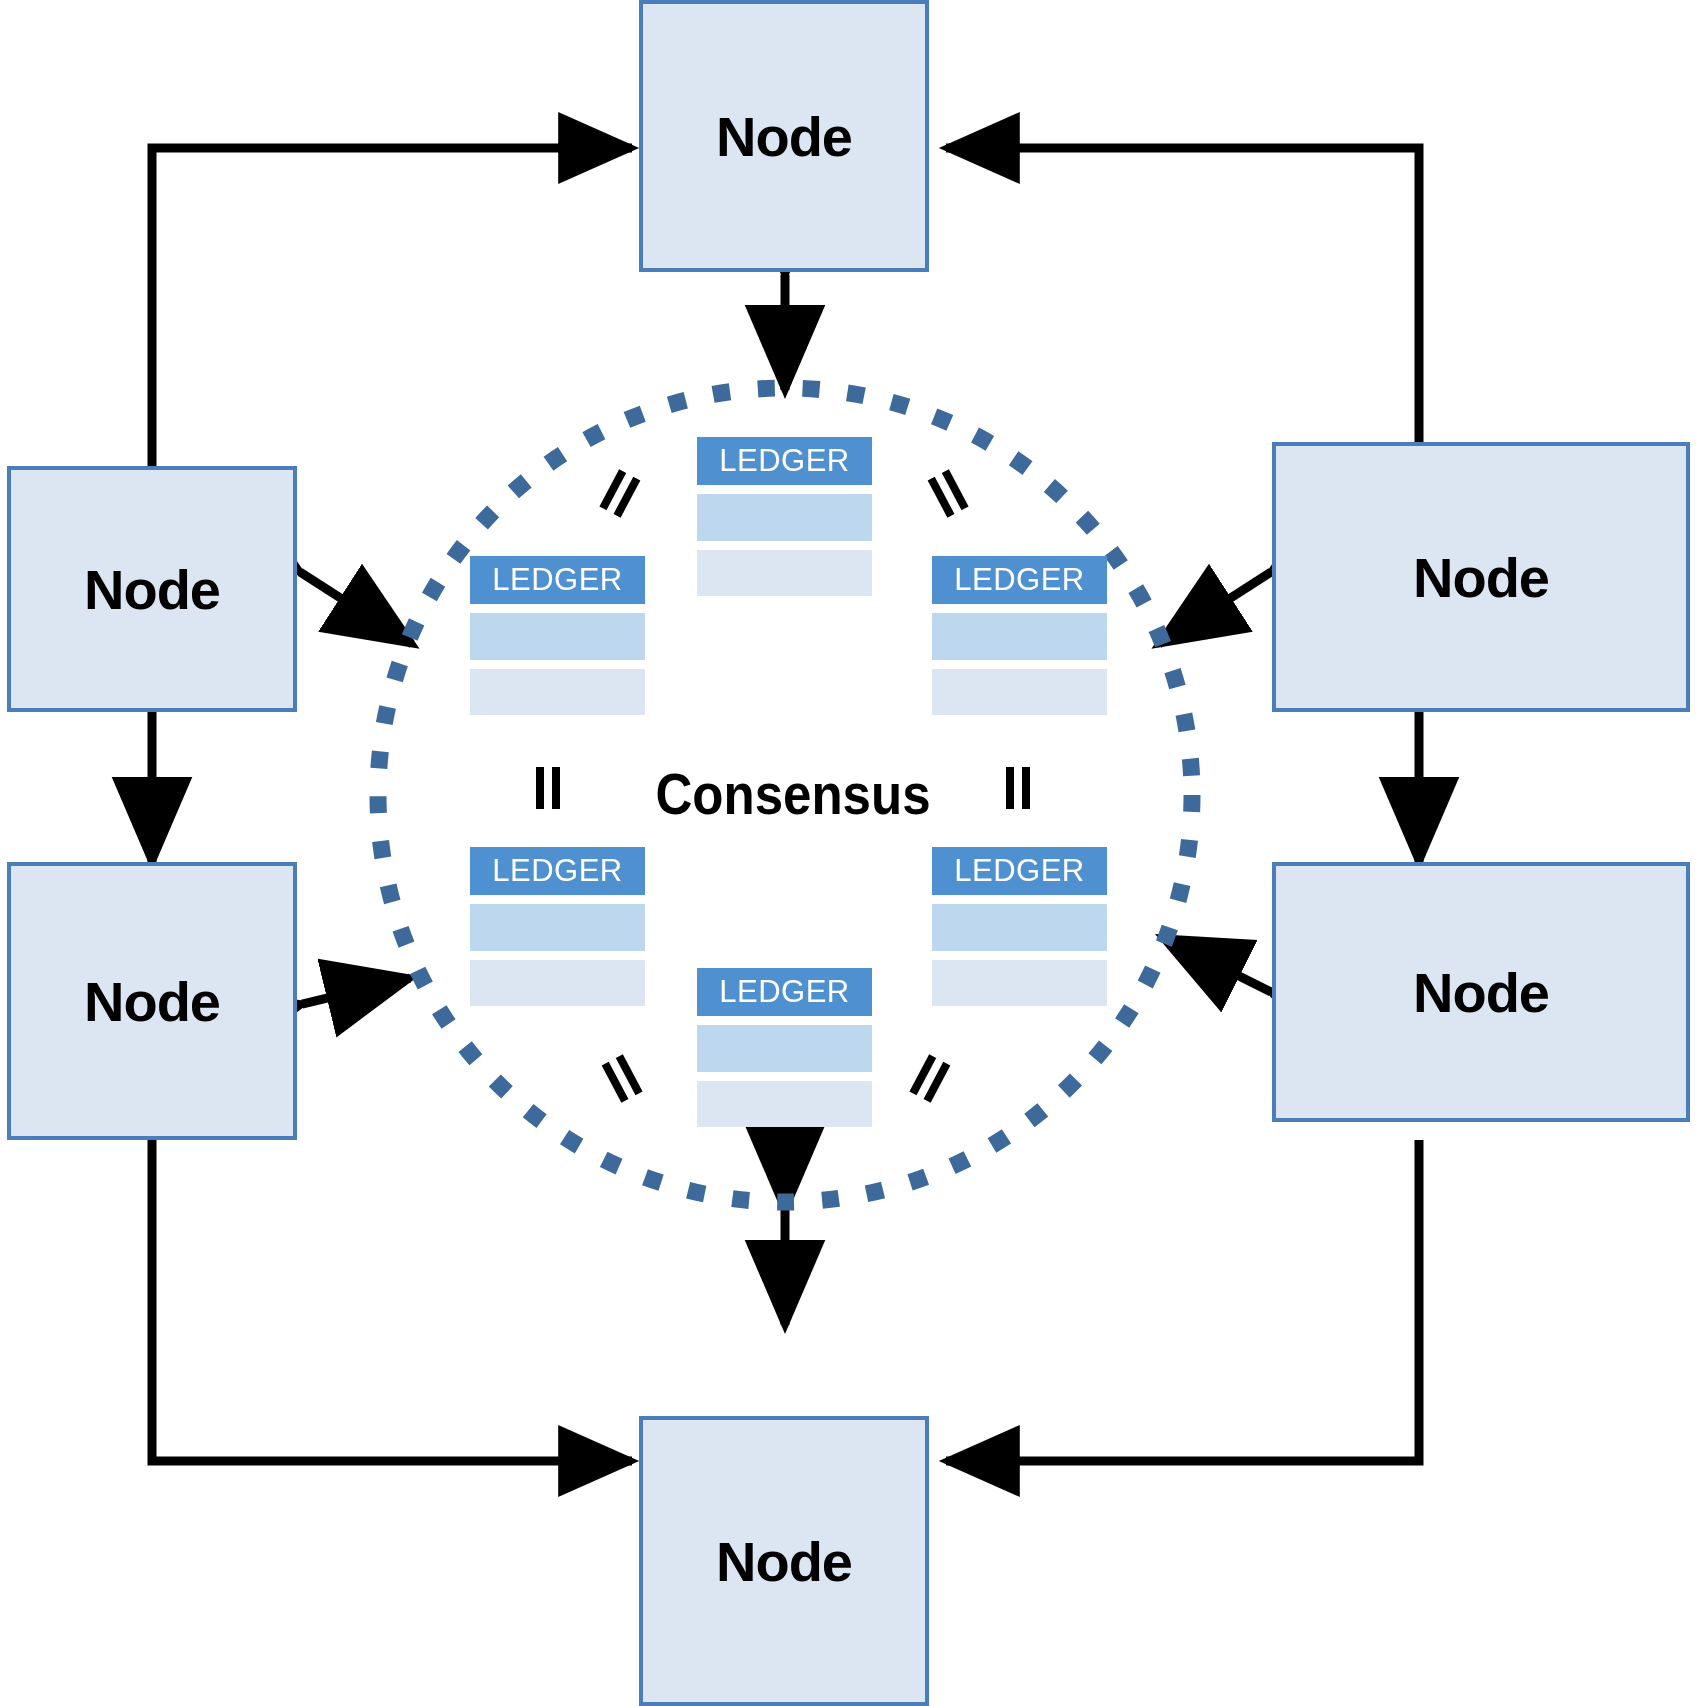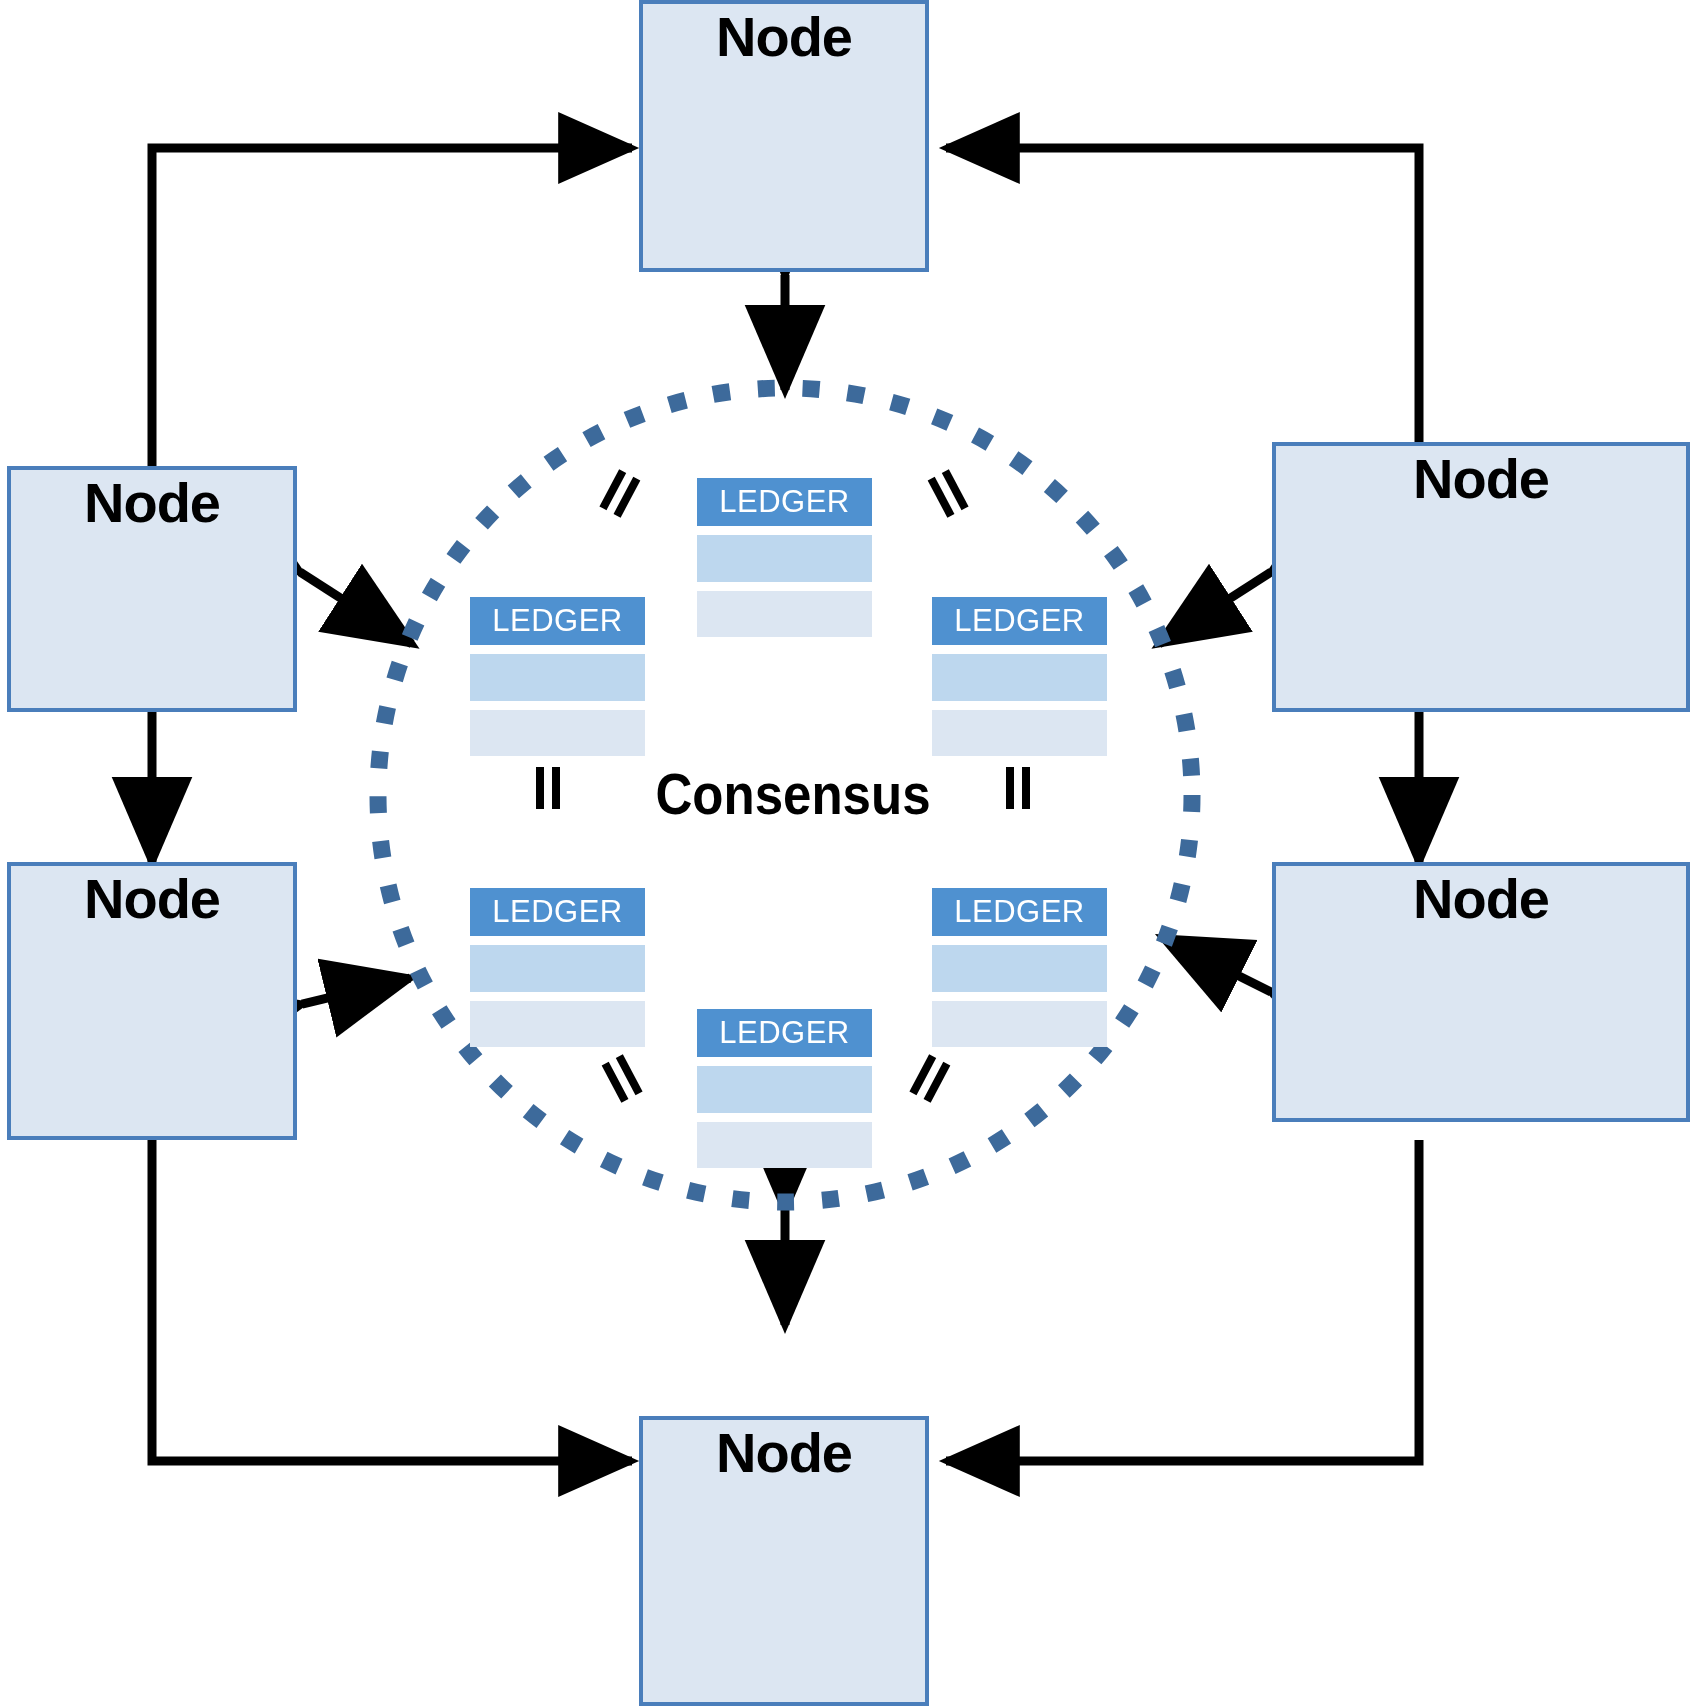--- a/index.html
+++ b/index.html
@@ -1,24 +1,24 @@
 <!DOCTYPE html>
 <html><head>
 <meta charset="utf-8">
 <style>
   html,body{margin:0;padding:0;background:#ffffff;}
   body{width:1698px;height:1706px;position:relative;overflow:hidden;
        font-family:"Liberation Sans","DejaVu Sans",sans-serif;}
   #stage{position:absolute;left:0;top:0;width:1698px;height:1706px;}
   svg.layer{position:absolute;left:0;top:0;width:1698px;height:1706px;overflow:visible;}
   .node-box{position:absolute;background:#dce6f2;border:4px solid #4a7ebb;
-            box-sizing:border-box;display:flex;align-items:flex-start;justify-content:center;}
+            box-sizing:border-box;display:flex;align-items:center;justify-content:center;}
   .node-label{font-weight:bold;color:#000;font-size:56px;letter-spacing:-1px;
               font-family:"Liberation Sans","DejaVu Sans",sans-serif;}
-  .ledger{position:absolute;margin-top:41px;}
+  .ledger{position:absolute;}
   .ledger-head{background:#4f91d0;color:#ffffff;font-size:31px;
                display:flex;align-items:center;justify-content:center;
                letter-spacing:0.5px;box-sizing:border-box;}
   .ledger-row{box-sizing:border-box;}
   .row-a{background:#bdd7ee;}
   .row-b{background:#dce6f2;}
   .consensus{position:absolute;font-weight:bold;color:#000;font-size:58px;
              white-space:nowrap;font-family:"Liberation Sans Narrow","Liberation Sans","DejaVu Sans",sans-serif;
              transform:scaleX(0.88);transform-origin:center center;}
   .eqmark{position:absolute;width:46px;height:46px;}

